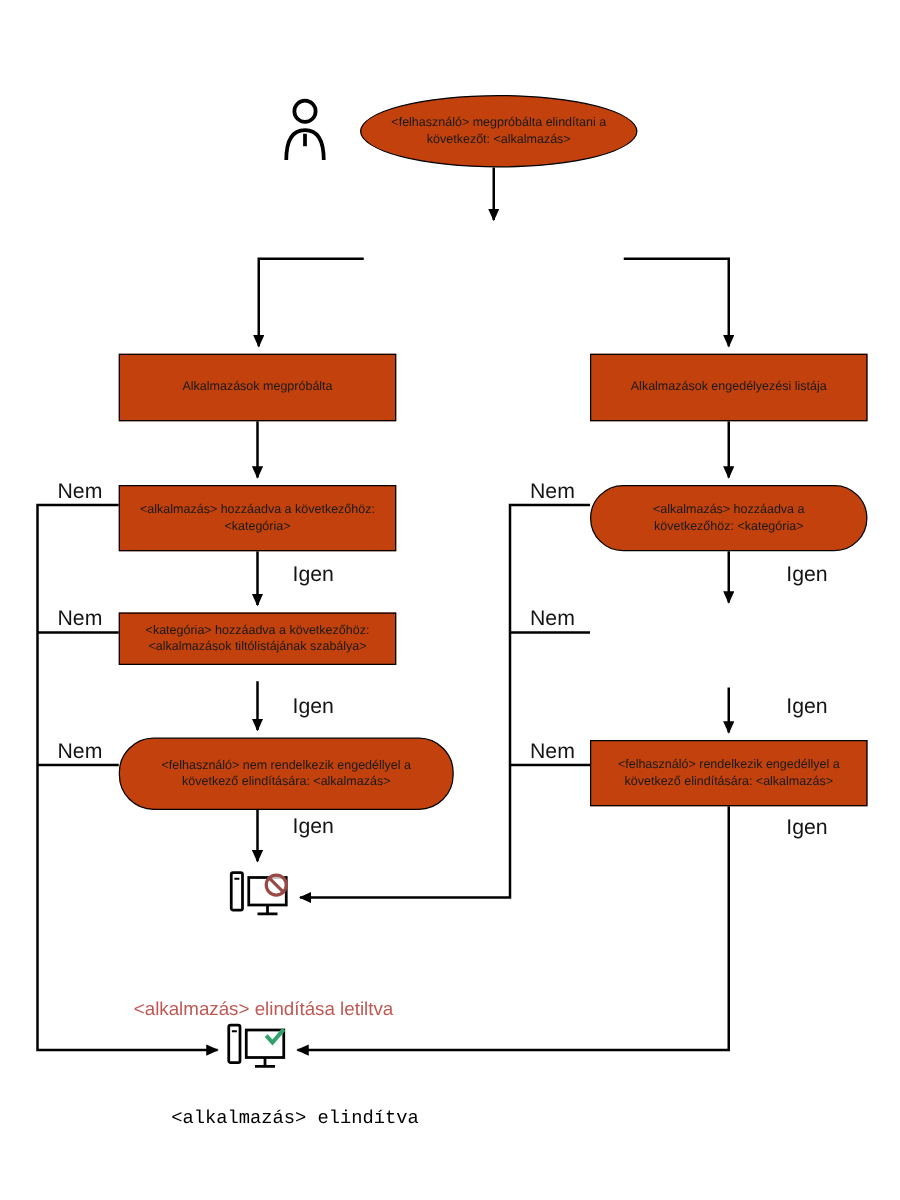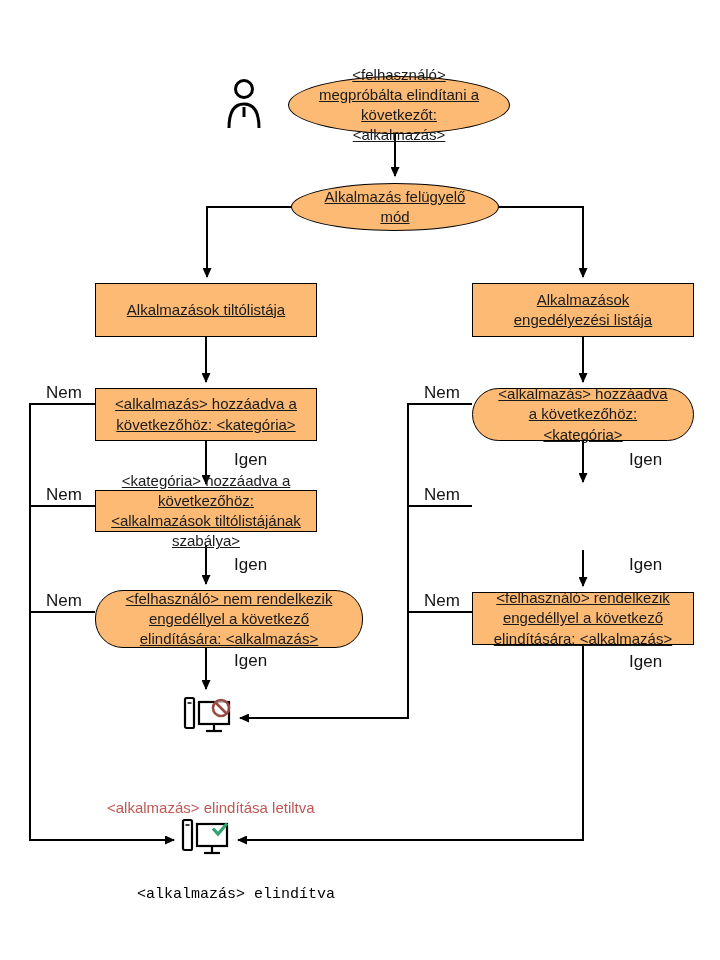--- a/index.html
+++ b/index.html
@@ -14,30 +14,29 @@
   .edges {
     position: absolute;
     left: 0; top: 0;
     width: 720px; height: 960px;
     pointer-events: none;
   }
   .node {
     position: absolute;
     box-sizing: border-box;
     border: 1.5px solid #000;
-    background: #fdba74;
+    background: #c2410c;
     display: flex;
     align-items: center;
     justify-content: center;
     text-align: center;
-    font-size: 15px;
+    font-size: 10px;
     line-height: 1.35;
     color: #1a1a1a;
     padding: 3px 14px;
-    text-decoration: underline;
   }
   .ellipse { border-radius: 50%; padding: 3px 24px; }
   .stadium { border-radius: 28px; padding: 3px 20px; }
   .branch-label {
     position: absolute;
     font-size: 17px;
     color: #141414;
   }
   .result {
     position: absolute;
@@ -90,26 +89,23 @@
         <path d="M7 50 C7 33 13 26 22 26 C31 26 37 33 37 50"></path>
         <path d="M22 29 V39"></path>
       </g>
     </svg>
   </div>
 
   <div class="node ellipse" style="left:288px; top:76px; width:222px; height:58px;">
     <span>&lt;felhasználó&gt; megpróbálta elindítani a következőt: &lt;alkalmazás&gt;</span>
   </div>
 
-  <div class="node ellipse" style="left:291px; top:183px; width:208px; height:48px;">
-    <span>Alkalmazás felügyelő mód</span>
-  </div>
 
   <div class="node" style="left:95px; top:283px; width:222px; height:54px;">
-    <span>Alkalmazások tiltólistája</span>
+    <span>Alkalmazások megpróbálta</span>
   </div>
 
   <div class="node" style="left:95px; top:388px; width:222px; height:53px;">
     <span>&lt;alkalmazás&gt;  hozzáadva a következőhöz: &lt;kategória&gt;</span>
   </div>
 
   <div class="node" style="left:95px; top:490px; width:222px; height:42px;">
     <span>&lt;kategória&gt; hozzáadva a következőhöz: &lt;alkalmazások tiltólistájának szabálya&gt;</span>
   </div>
 

